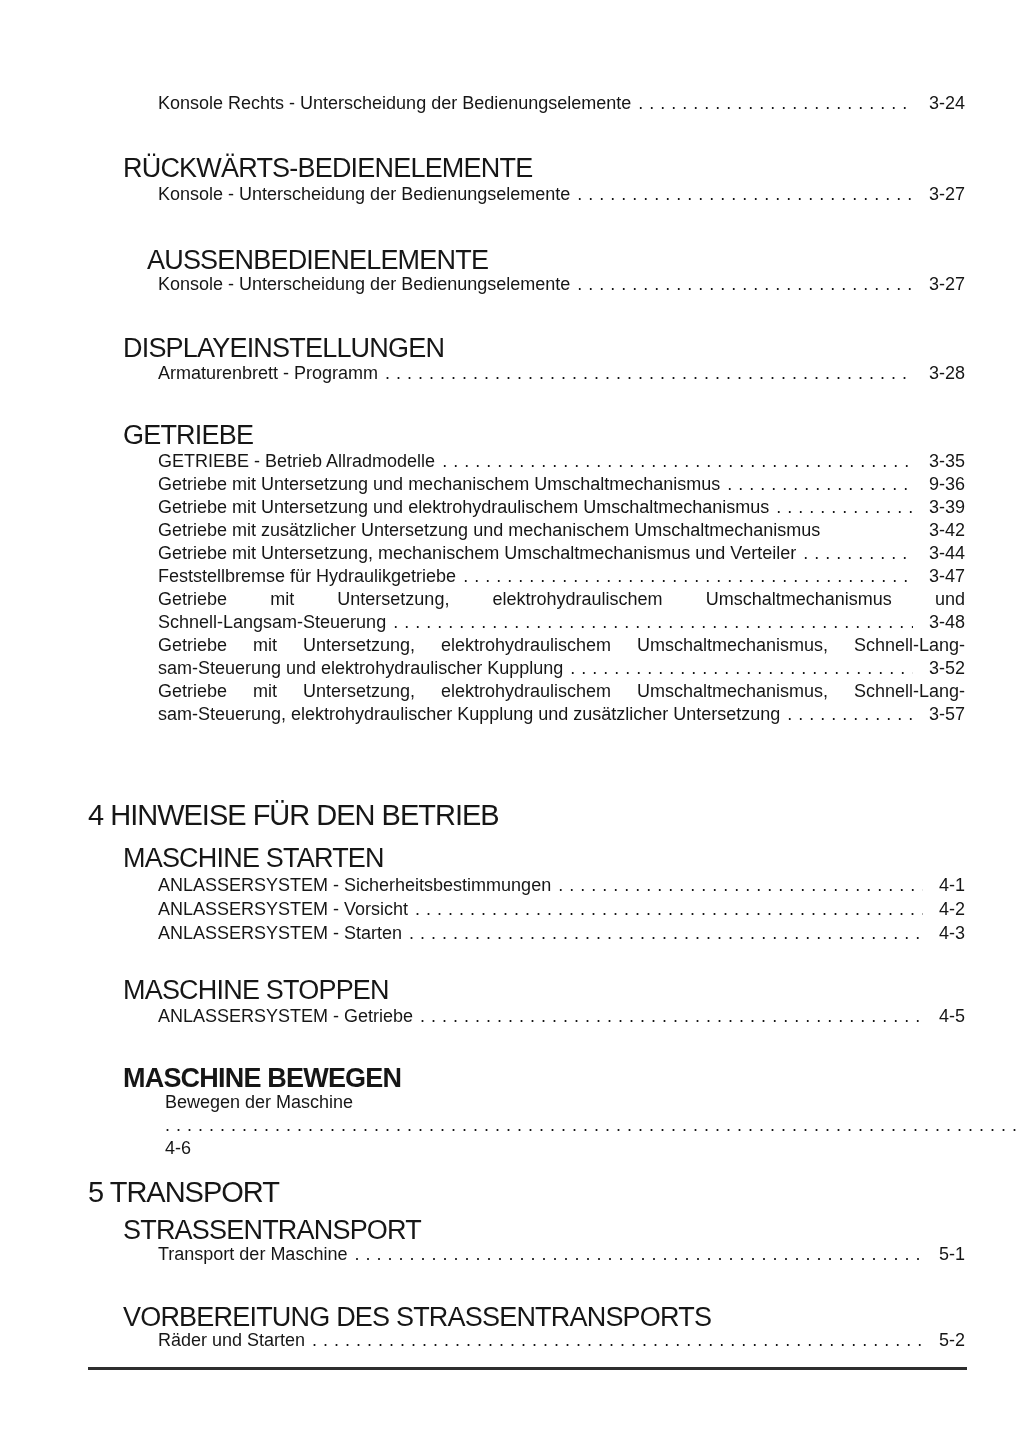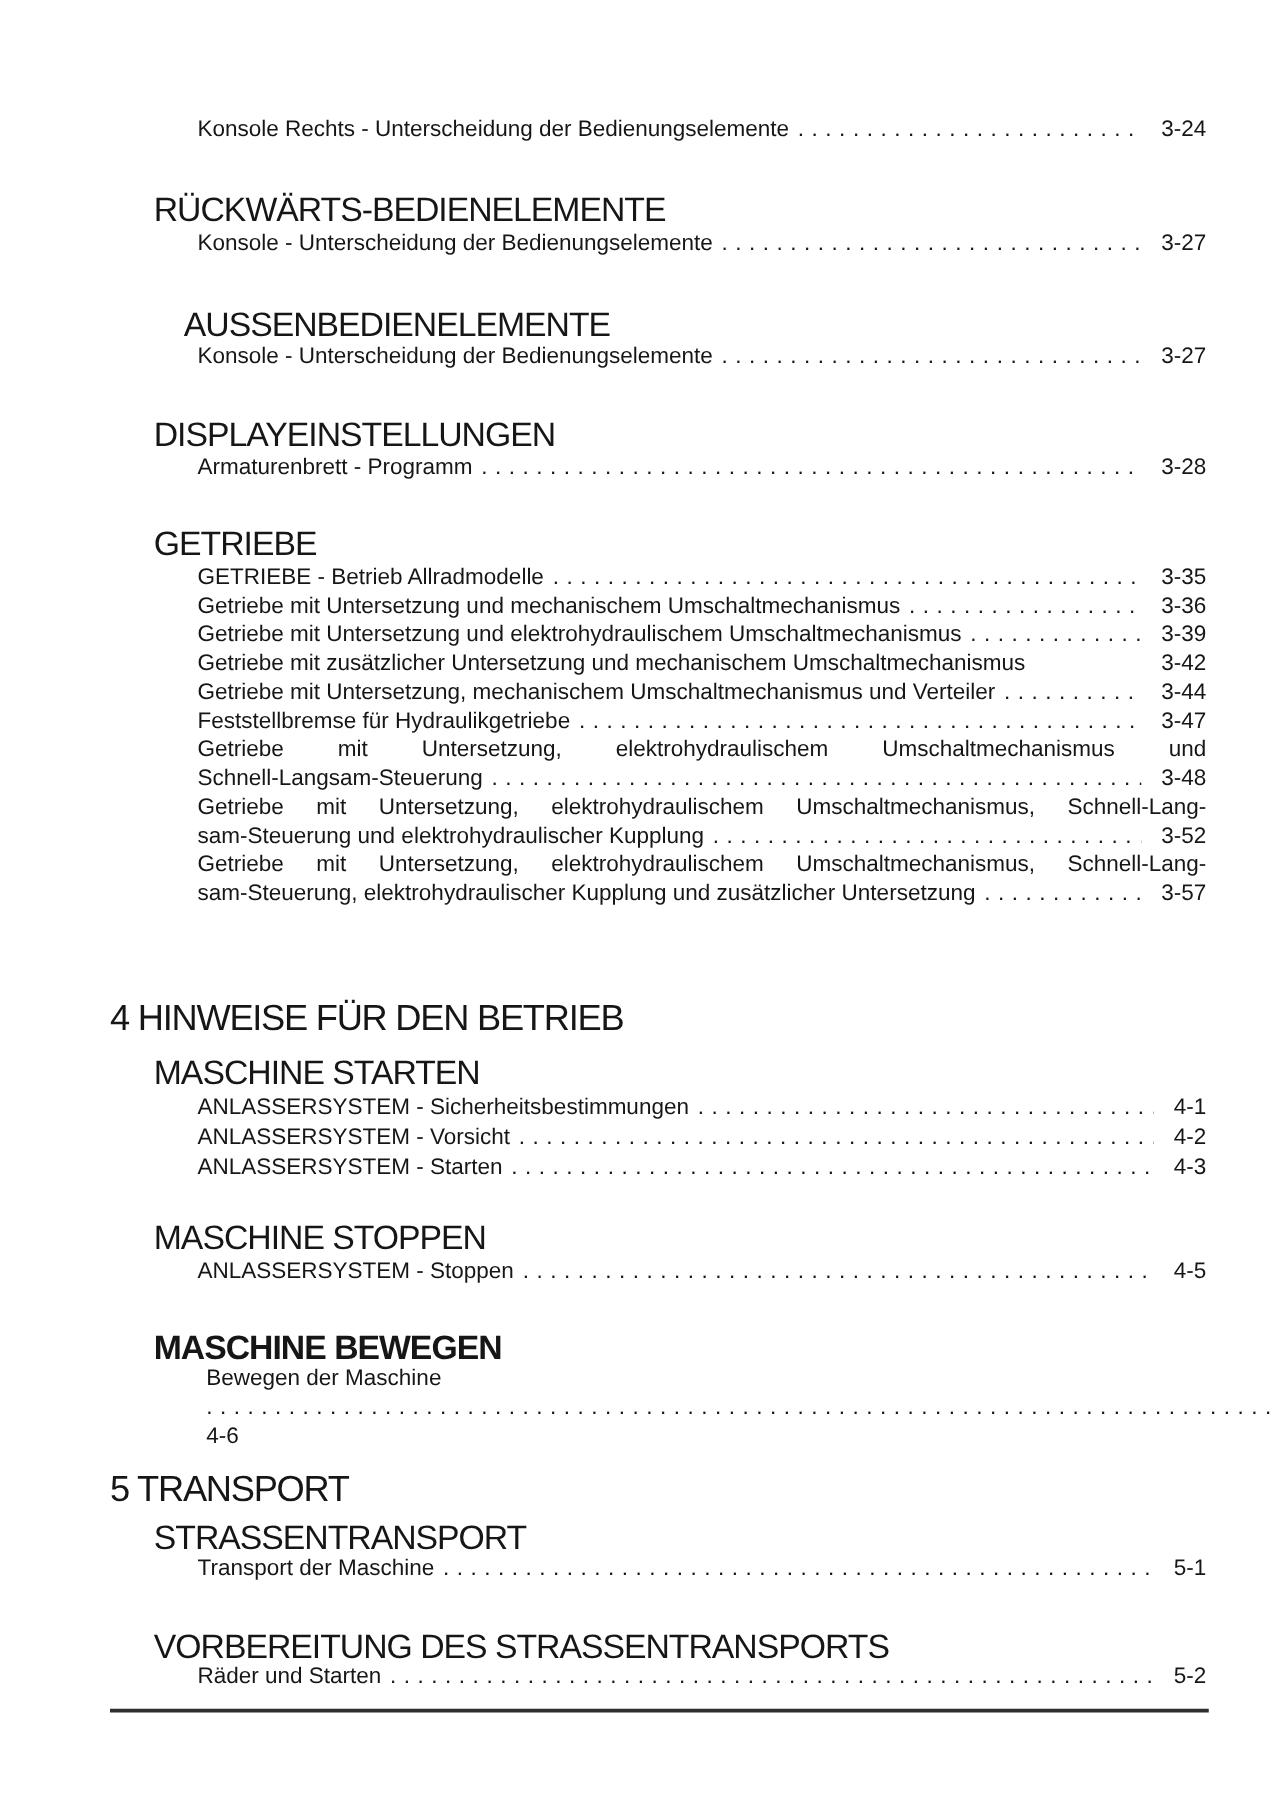--- a/index.html
+++ b/index.html
@@ -80,21 +80,21 @@
 <div class="abs sec-h" style="left:123px;top:419px;">GETRIEBE</div>
 <div class="abs" style="left:158px;top:450px;width:807px;">
   <div class="entry-row">
     <span class="lbl">GETRIEBE - Betrieb Allradmodelle</span>
     <span class="dots">........................................................................................................................................................................................................</span>
     <span class="pg">3-35</span>
   </div>
   <div class="entry-row">
     <span class="lbl">Getriebe mit Untersetzung und mechanischem Umschaltmechanismus</span>
     <span class="dots">........................................................................................................................................................................................................</span>
-    <span class="pg">3-36</span>
+    <span class="pg">9-36</span>
   </div>
   <div class="entry-row">
     <span class="lbl">Getriebe mit Untersetzung und elektrohydraulischem Umschaltmechanismus</span>
     <span class="dots">........................................................................................................................................................................................................</span>
     <span class="pg">3-39</span>
   </div>
   <div class="entry-row">
     <span class="lbl">Getriebe mit zusätzlicher Untersetzung und mechanischem Umschaltmechanismus</span>
     <span class="dots hide">........................................................................................................................................................................................................</span>
     <span class="pg">3-42</span>
@@ -145,21 +145,21 @@
   </div>
   <div class="entry-row" style="line-height:24px;">
     <span class="lbl">ANLASSERSYSTEM - Starten</span>
     <span class="dots">........................................................................................................................................................................................................</span>
     <span class="pg">4-3</span>
   </div>
 </div>
 
 <div class="abs sec-h" style="left:123px;top:974px;">MASCHINE STOPPEN</div>
 <div class="abs entry-row" style="left:158px;top:1005px;">
-  <span class="lbl">ANLASSERSYSTEM - Stoppen</span>
+  <span class="lbl">ANLASSERSYSTEM - Getriebe</span>
   <span class="dots">........................................................................................................................................................................................................</span>
   <span class="pg">4-5</span>
 </div>
 
 <div class="abs sec-h" style="left:123px;top:1062px;font-weight:bold;">MASCHINE BEWEGEN</div>
 <div class="abs entry-row" style="left:158px;top:1091px;flex-direction:column;">
   <span class="lbl">Bewegen der Maschine</span>
   <span class="dots">........................................................................................................................................................................................................</span>
   <span class="pg">4-6</span>
 </div>

